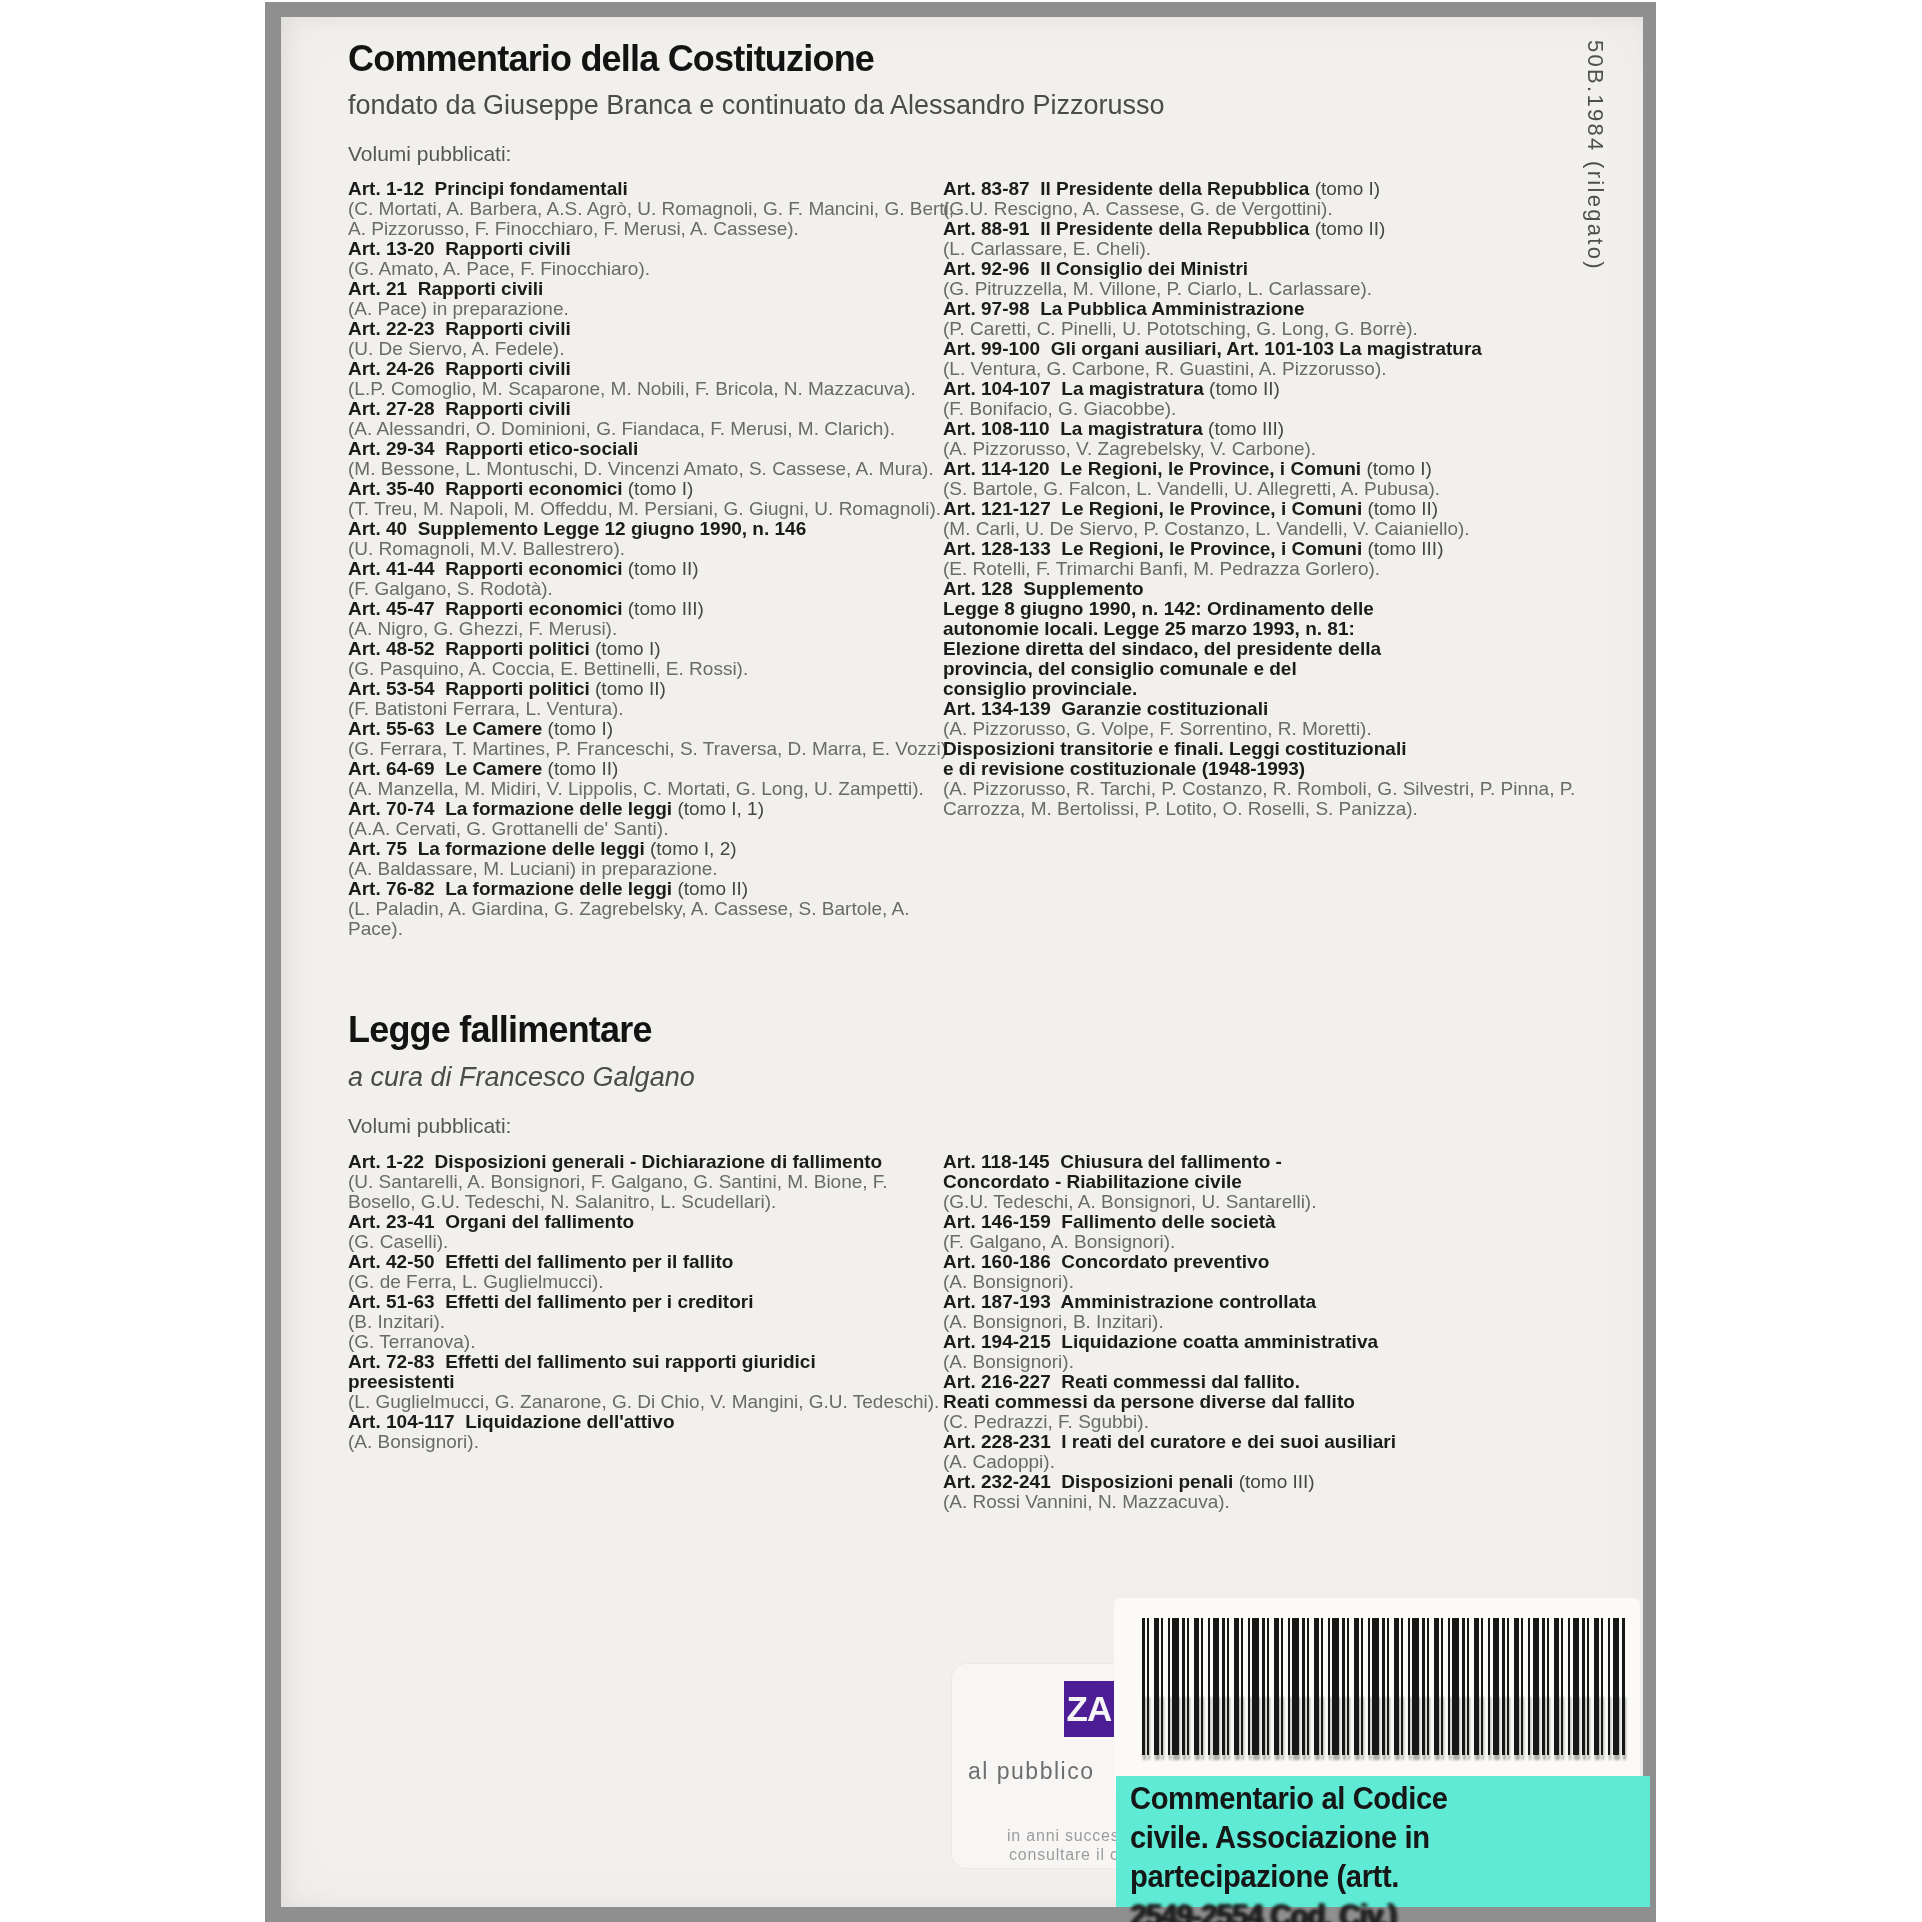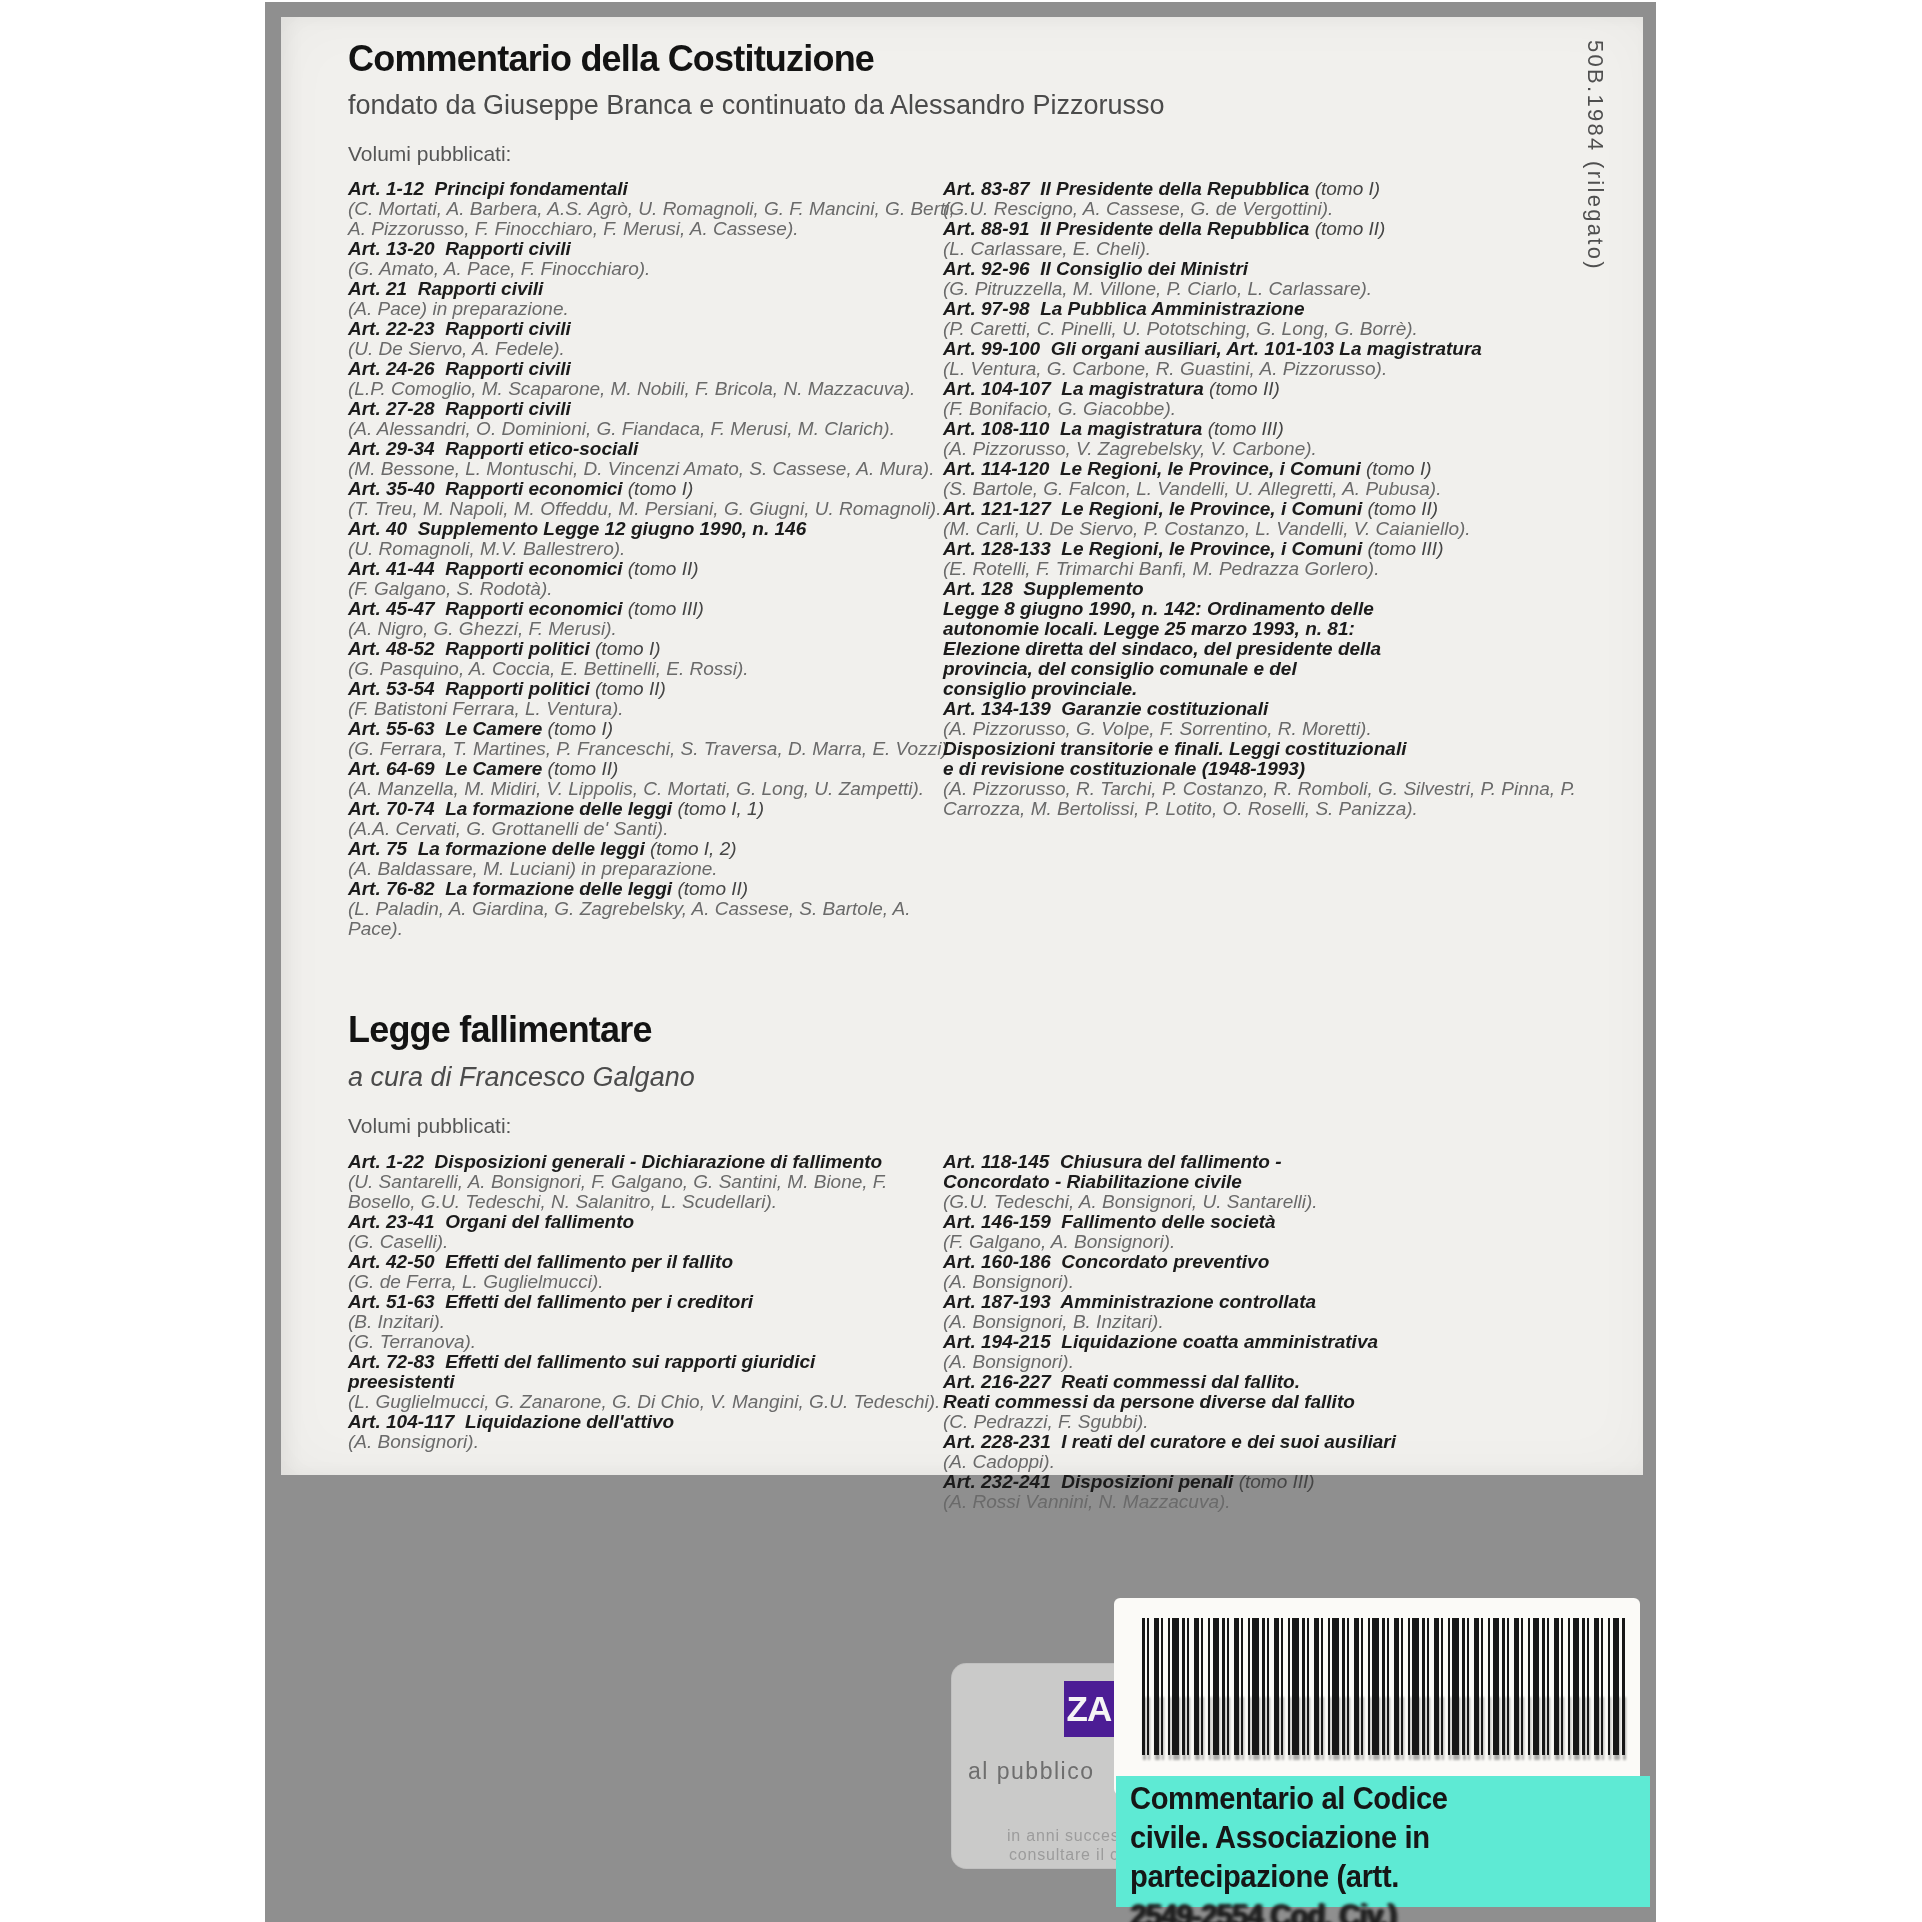--- a/index.html
+++ b/index.html
@@ -1,27 +1,27 @@
 <!DOCTYPE html>
 <html style="font-size:12.2px"><head>
 <meta charset="utf-8">
 <style>
   html,body{margin:0;padding:0;}
   body{width:1922px;height:1922px;background:#ffffff;position:relative;overflow:hidden;
        font-family:"Liberation Sans", sans-serif;}
   .frame{position:absolute;left:265px;top:1.5px;width:1391px;height:1921px;background:#8f8f8f;}
-  .paper{position:absolute;left:281px;top:17px;width:1362px;height:1458px;
+  .paper{position:absolute;left:281px;top:17px;width:1362px;height:1890px;
          background:linear-gradient(180deg,#f2f1ee 0%,#f0efec 55%,#edecd e8 100%);
          background-color:#f1f0ed;
          box-shadow:inset 7.6px 0 18.3px rgba(0,0,0,0.05), inset 0 0 61px rgba(0,0,0,0.03);}
   .sec-title{position:absolute;font-size:36px;font-weight:bold;color:#131313;letter-spacing:-0.8px;}
   .sec-sub{position:absolute;font-size:27px;color:#4b4b4b;}
   .sec-label{position:absolute;font-size:21px;color:#565656;}
   .col{position:absolute;font-size:19px;line-height:20px;}
-  .entry{margin:0;font-style:italic;}
+  .entry{margin:0;}
   .eb{font-weight:bold;color:#1b1b1b;white-space:pre-wrap;}
   .es{color:#454545;font-weight:normal;}
   .ea{color:#6a6a6a;}
   
   .sticker{position:absolute;left:670px;top:1646px;width:571px;height:204px;
            background:rgba(252,252,250,0.55);border:0.8px solid rgba(0,0,0,0.05);border-radius:15.3px;}
   .ghost-brand{position:absolute;left:725px;top:1657px;width:305px;font-size:32px;font-weight:bold;
            letter-spacing:3.1px;color:#8a8a8a;opacity:0.28;transform:rotate(180deg);filter:blur(0.8px);}
   .ghost-line{position:absolute;left:734px;top:1703px;width:275px;font-size:26px;color:#9a9a9a;
            opacity:0.22;transform:rotate(180deg);filter:blur(0.8px);}

